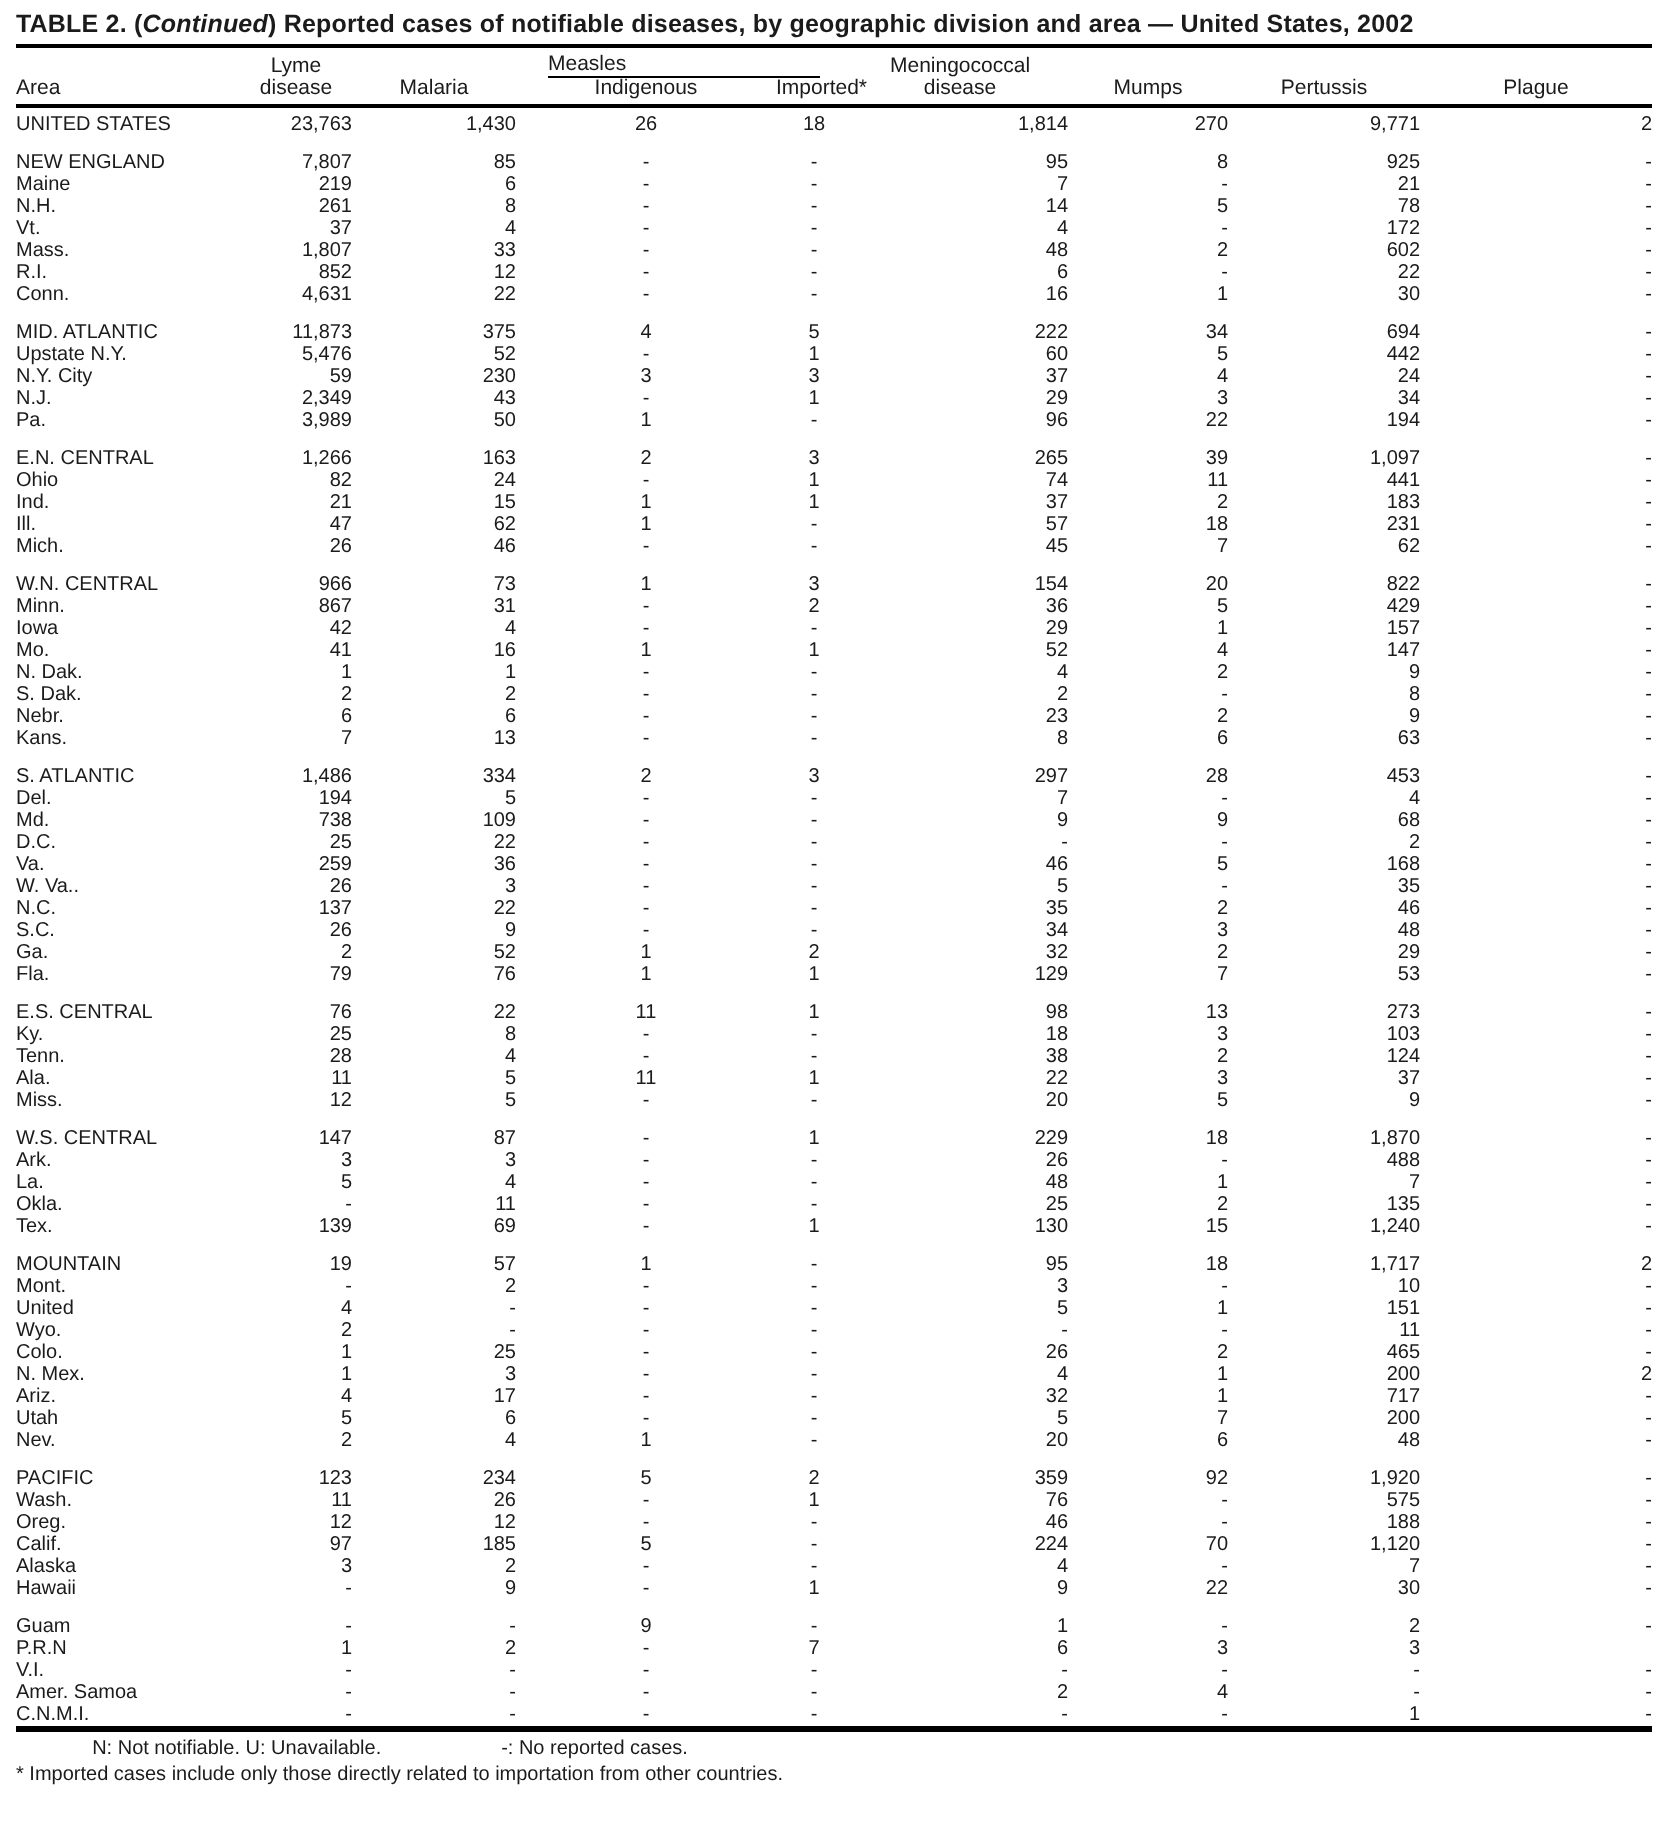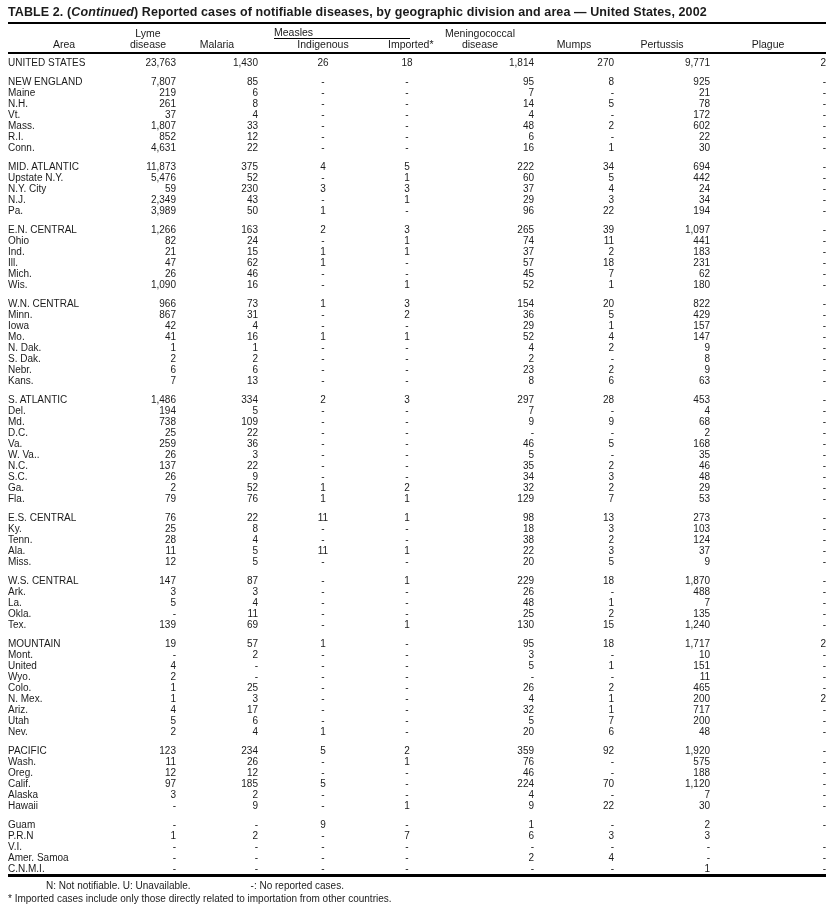--- a/index.html
+++ b/index.html
@@ -45,21 +45,21 @@
   }
   thead th { font-size: 10.5px; line-height: 13px; vertical-align: bottom; }
   tr.h1 th { padding-top: 3px; }
   tr.h2 th { border-bottom: 2px solid #000; padding-bottom: 2px; }
   th.grp-measles div.rule {
     border-bottom: 1.5px solid #000;
     margin: 0 16px;
     padding-bottom: 0px;
     text-align: left;
   }
-  .al { text-align: center; padding-left: 2px; }
+  .al { text-align: left; padding-left: 2px; }
   .ac { text-align: center; }
 
   
   td:nth-child(1) { text-align: left; padding-left: 2px; }
   td:nth-child(2) { text-align: right; padding-right: 21px; }
   td:nth-child(3) { text-align: right; padding-right: 18px; }
   td:nth-child(4) { text-align: center; }
   td:nth-child(5) { text-align: center; }
   td:nth-child(6) { text-align: right; padding-right: 7px; }
   td:nth-child(7) { text-align: right; padding-right: 7px; }
@@ -315,31 +315,20 @@
           <td>Mich.</td>
           <td>26</td>
           <td>46</td>
           <td>-</td>
           <td>-</td>
           <td>45</td>
           <td>7</td>
           <td>62</td>
           <td>-</td>
         </tr>
-        <tr>
-          <td>Wis.</td>
-          <td>1,090</td>
-          <td>16</td>
-          <td>-</td>
-          <td>1</td>
-          <td>52</td>
-          <td>1</td>
-          <td>180</td>
-          <td>-</td>
-        </tr>
         <tr class="sec-gap">
           <td>W.N. CENTRAL</td>
           <td>966</td>
           <td>73</td>
           <td>1</td>
           <td>3</td>
           <td>154</td>
           <td>20</td>
           <td>822</td>
           <td>-</td>

